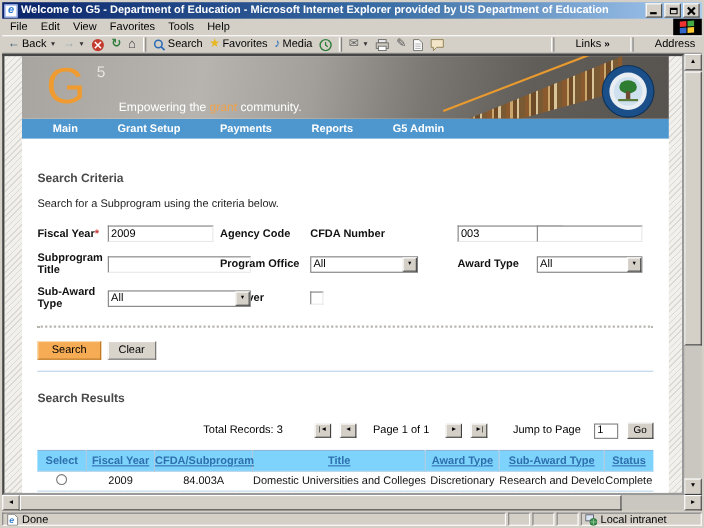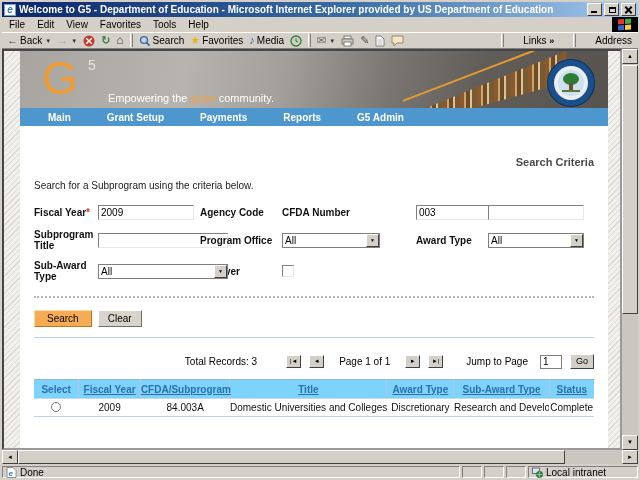--- a/index.html
+++ b/index.html
@@ -75,21 +75,21 @@
   .tree-ground { position:absolute; left:4px; top:20px; width:18px; height:2px; background:#5a7a3a; }
 
   .nav { height:18px; background:#4e96ce; display:flex; align-items:center; gap:36px; padding-left:28px; }
   .nav-item { color:#fff; font-size:10px; font-weight:bold; }
 
   .body-pad { padding:12px 14px 0 14px; }
   .page-title-row { display:flex; align-items:center; gap:5px; }
   .bullet-ico { width:7px; height:7px; background:#f3c64a; border:1px solid #c89a2e; }
   .page-title { color:#3579b8; font-size:11px; font-weight:bold; letter-spacing:.3px; }
 
-  .sec-head { font-size:11px; font-weight:bold; color:#4a4a4a; margin-top:18px;text-align:right; }
+  .sec-head { font-size:11px; font-weight:bold; color:#4a4a4a; margin-top:18px; }
   .instructions { font-size:10px; color:#222; margin-top:12px; }
 
   .form-grid { margin-top:14px; display:grid; grid-template-columns:64px 102px 82px 134px 72px 104px; row-gap:9px; align-items:center; }
   .f-label { font-size:10px; font-weight:bold; color:#111; }
   .req { color:#c33; }
   .tbox { height:15px; border:1px solid #7f7f7f; border-right-color:#e8e8e8; border-bottom-color:#e8e8e8; background:#fff; font-size:10px; padding:0 2px; width:96px; outline:none; }
   .w-wide { width:130px; }
   .sel { position:relative; width:96px; height:15px; border:1px solid #7f7f7f; background:#fff; }
   .sel.w-wide { width:130px; } .sel.w-std2 { width:98px; }
   .sel-text { font-size:10px; line-height:13px; padding-left:2px; display:block; }
@@ -301,20 +301,21 @@
 
             <div class="dotted"></div>
 
             <div class="btn-row">
               <span class="btn btn-search">Search</span>
               <span class="btn btn-clear">Clear</span>
             </div>
 
             <div class="blue-rule"></div>
 
+            <div class="sec-head">Search Results</div>
 
             <div class="pag-row" style="justify-content:flex-end; gap:2px;">
               <span style="margin-right:24px;"><span>Total Records:</span> <span>3</span></span>
               <span class="pag-btn">|◄</span>
               <span class="pag-btn">◄</span>
               <span class="pag-label">Page 1 of 1</span>
               <span class="pag-btn">►</span>
               <span class="pag-btn">►|</span>
               <span style="margin-left:18px;">Jump to Page</span>
               <input class="jump-input" style="margin-left: 10px;" value="1">

